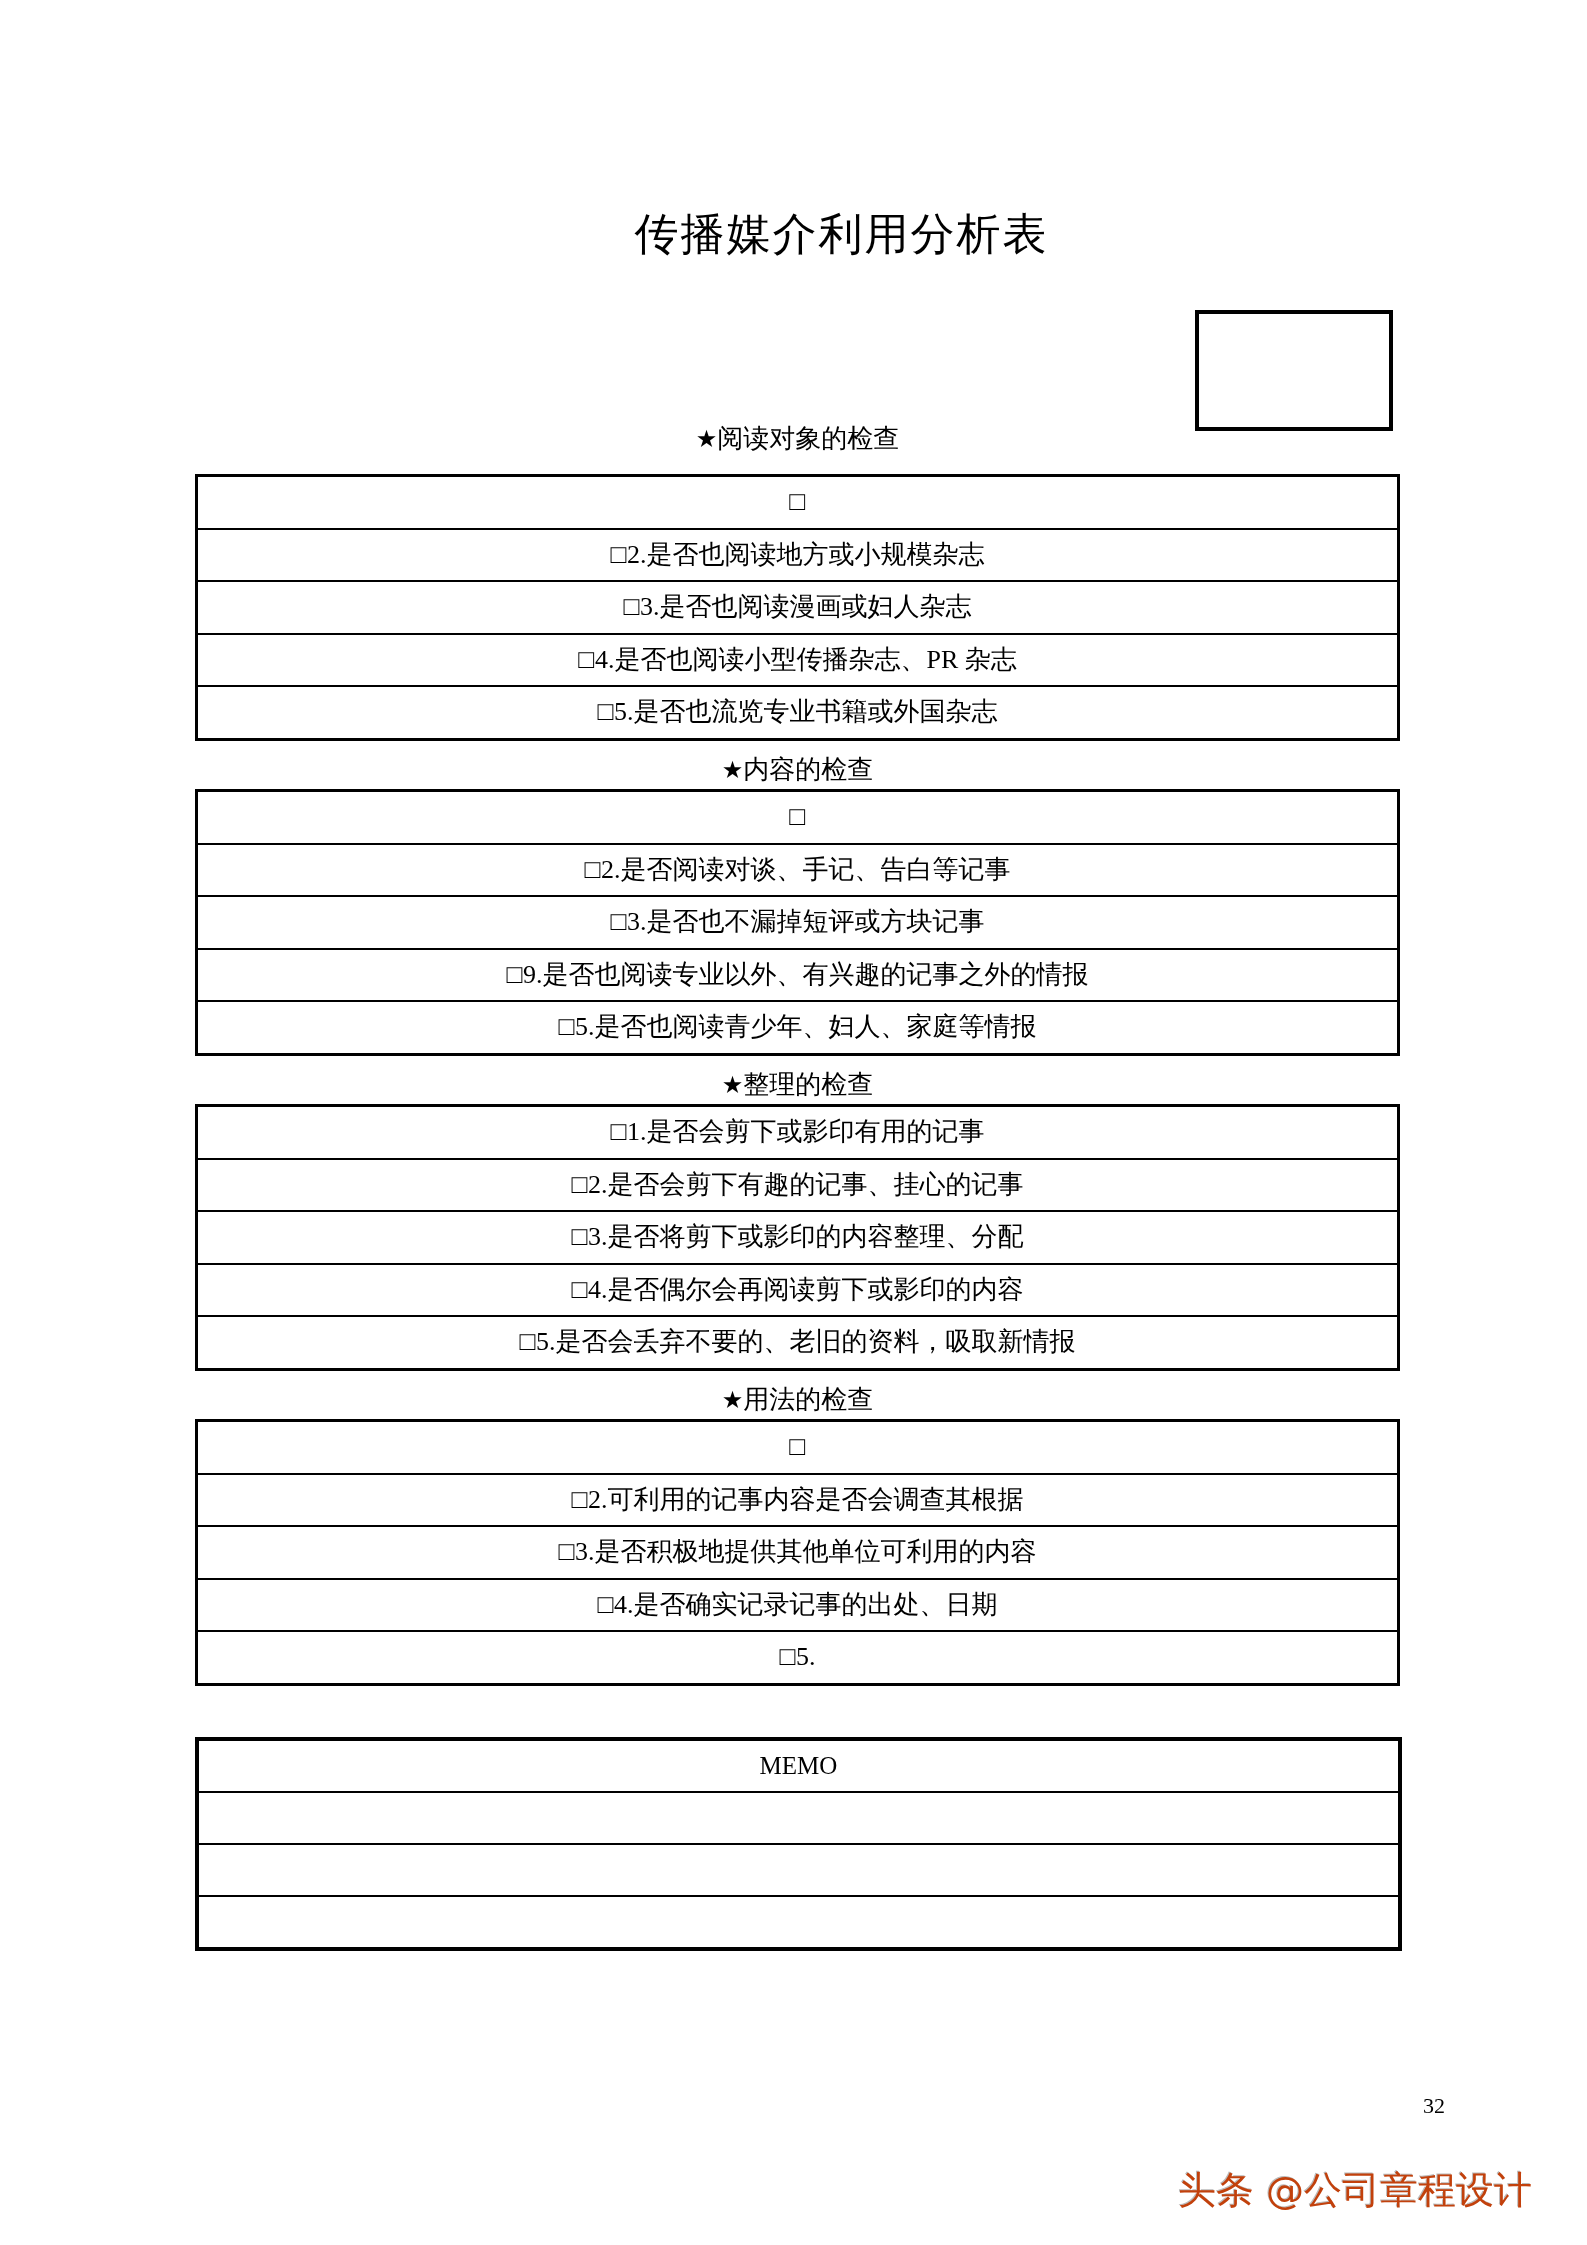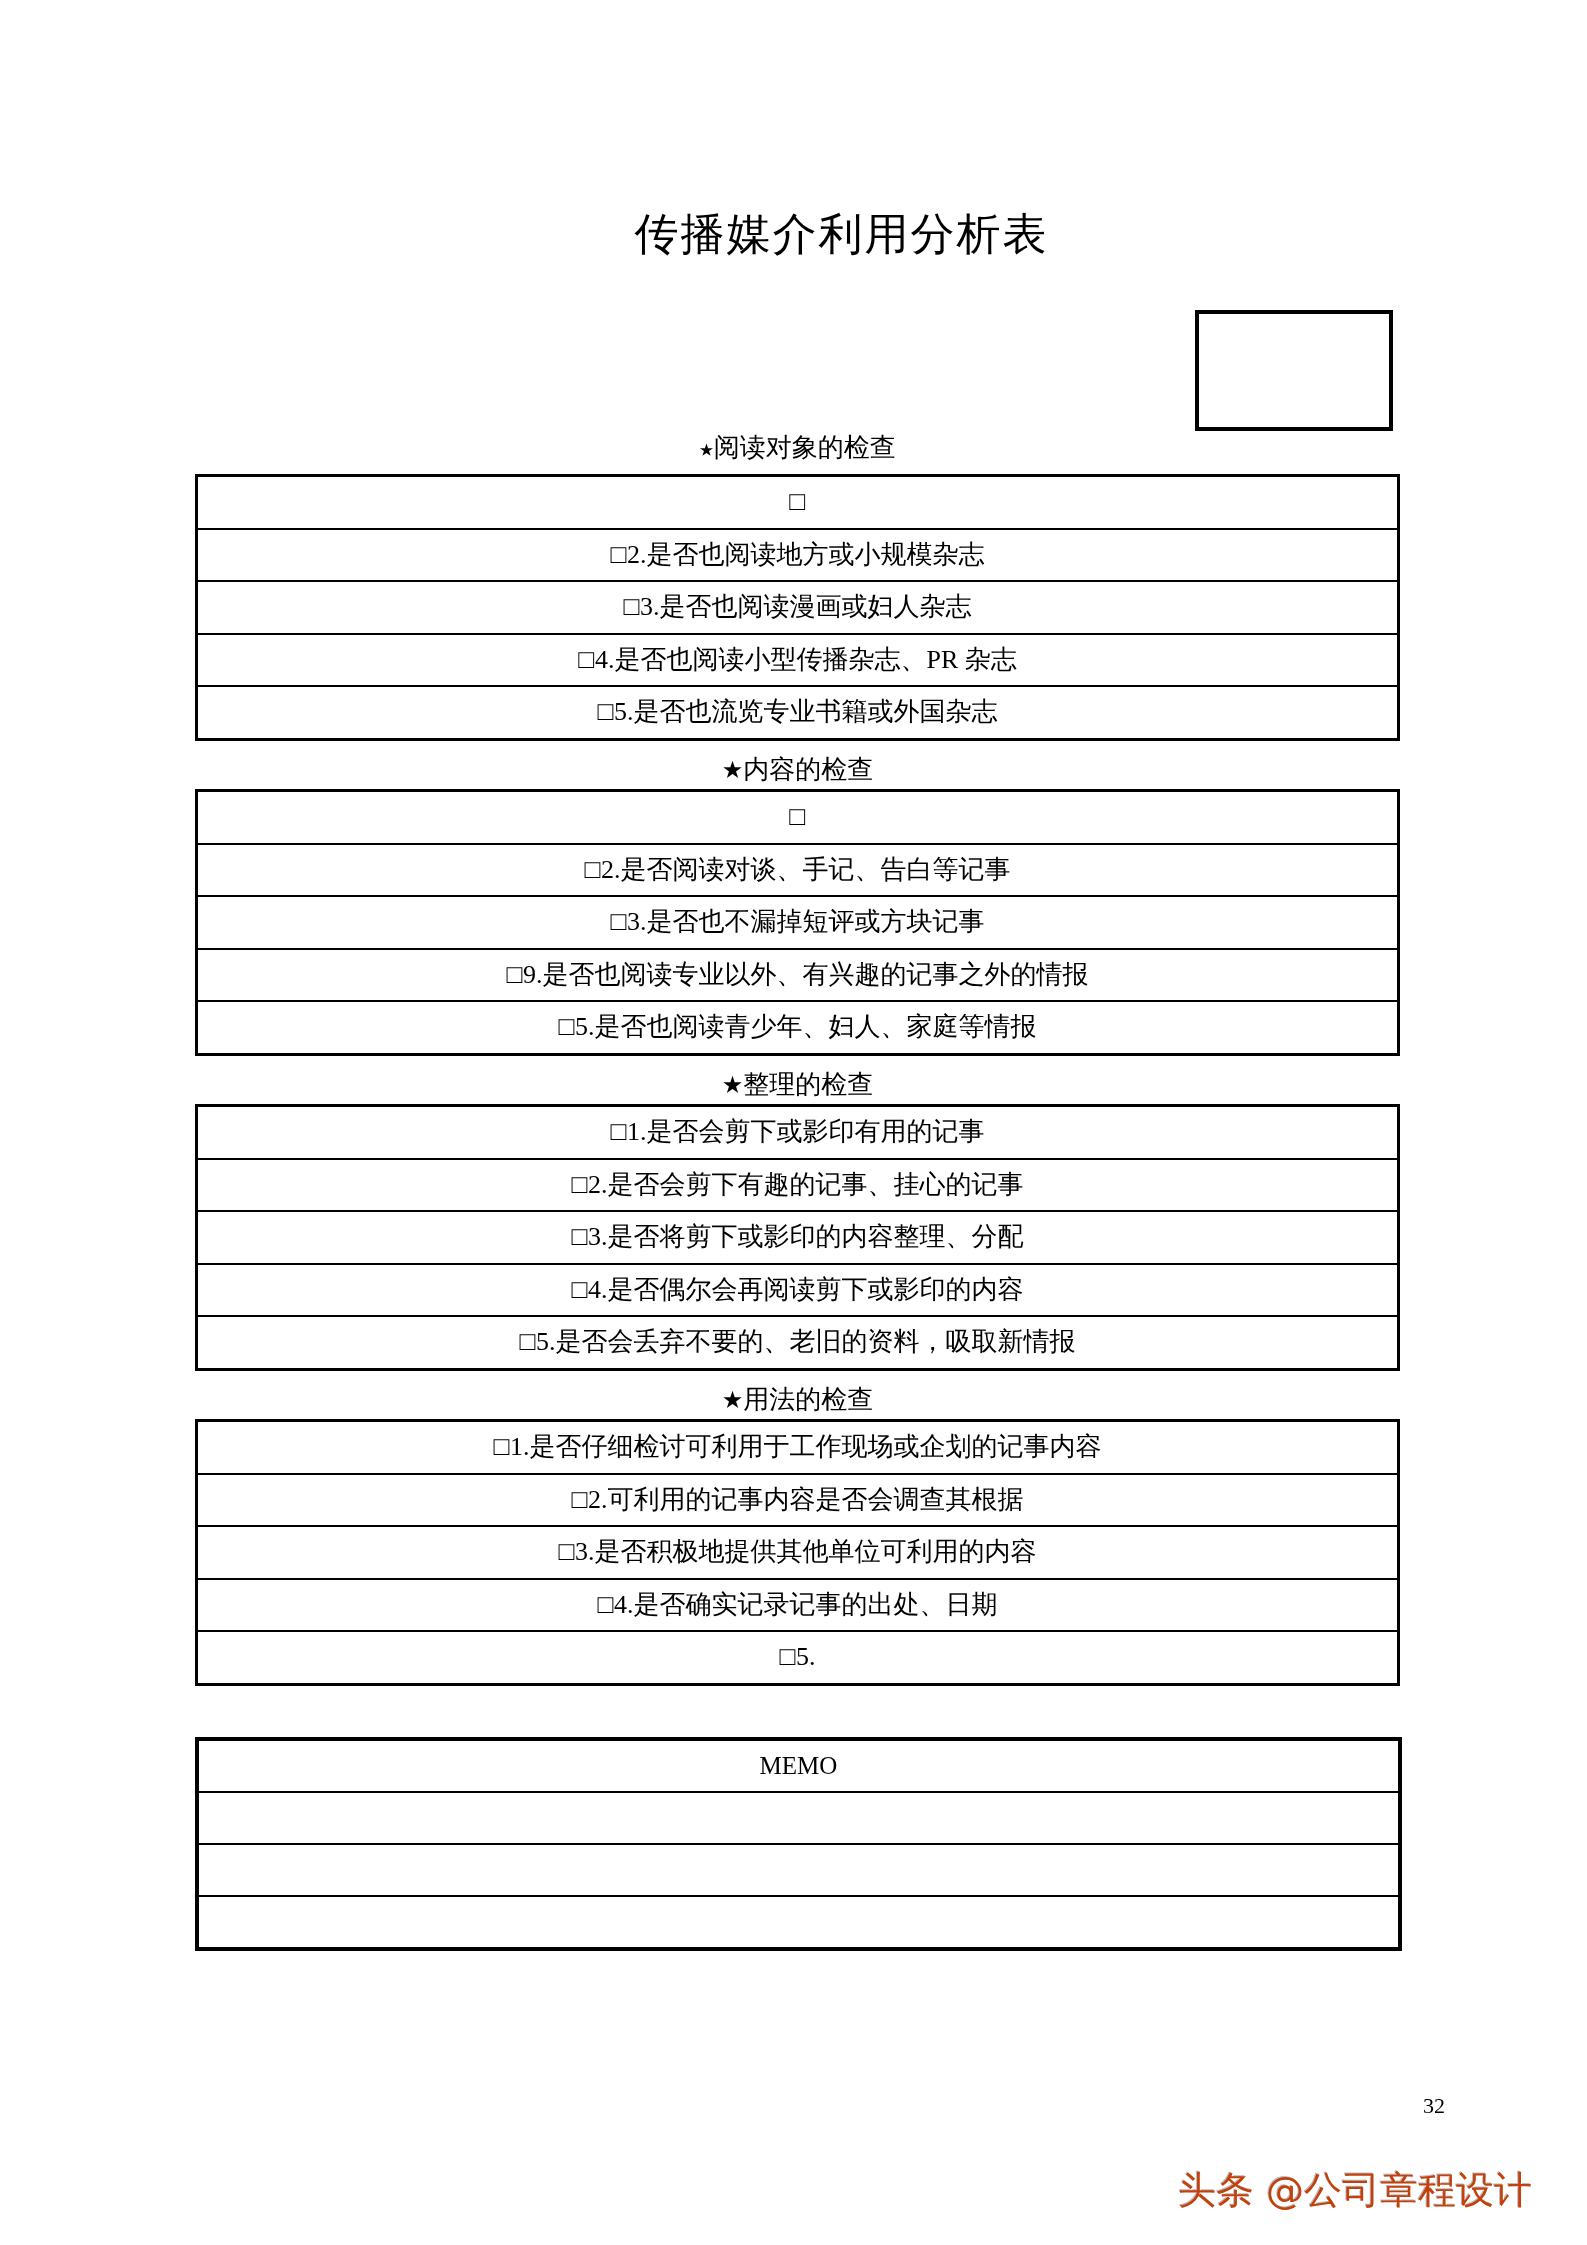--- a/index.html
+++ b/index.html
@@ -115,21 +115,21 @@
 </style>
 </head>
 <body>
 
 <div>
 
   <div class="title">传播媒介利用分析表</div>
 
   <div class="stamp-box"></div>
 
-  <div class="section-header" style="top:432px;font-family:Liberation Mono, monospace;">
+  <div class="section-header" style="top:422px;">
     <span class="star">★</span><span>阅读对象的检查</span>
   </div>
   <div class="check-table" style="top:474px;">
     <div class="check-row">
         <span class="box">□</span>
       </div>
     <div class="check-row">
         <span class="box">□</span>
         <span>2.是否也阅读地方或小规模杂志</span>
       </div>
@@ -197,21 +197,20 @@
         <span>5.是否会丢弃不要的、老旧的资料，吸取新情报</span>
       </div>
   </div>
 
   <div class="section-header" style="top:1383px;">
     <span class="star">★</span><span>用法的检查</span>
   </div>
   <div class="check-table" style="top:1419px;">
     <div class="check-row">
         <span class="box">□</span>
-        <span>1.是否仔细检讨可利用于工作现场或企划的记事内容</span>
       </div>
     <div class="check-row">
         <span class="box">□</span>
         <span>2.可利用的记事内容是否会调查其根据</span>
       </div>
     <div class="check-row">
         <span class="box">□</span>
         <span>3.是否积极地提供其他单位可利用的内容</span>
       </div>
     <div class="check-row">

